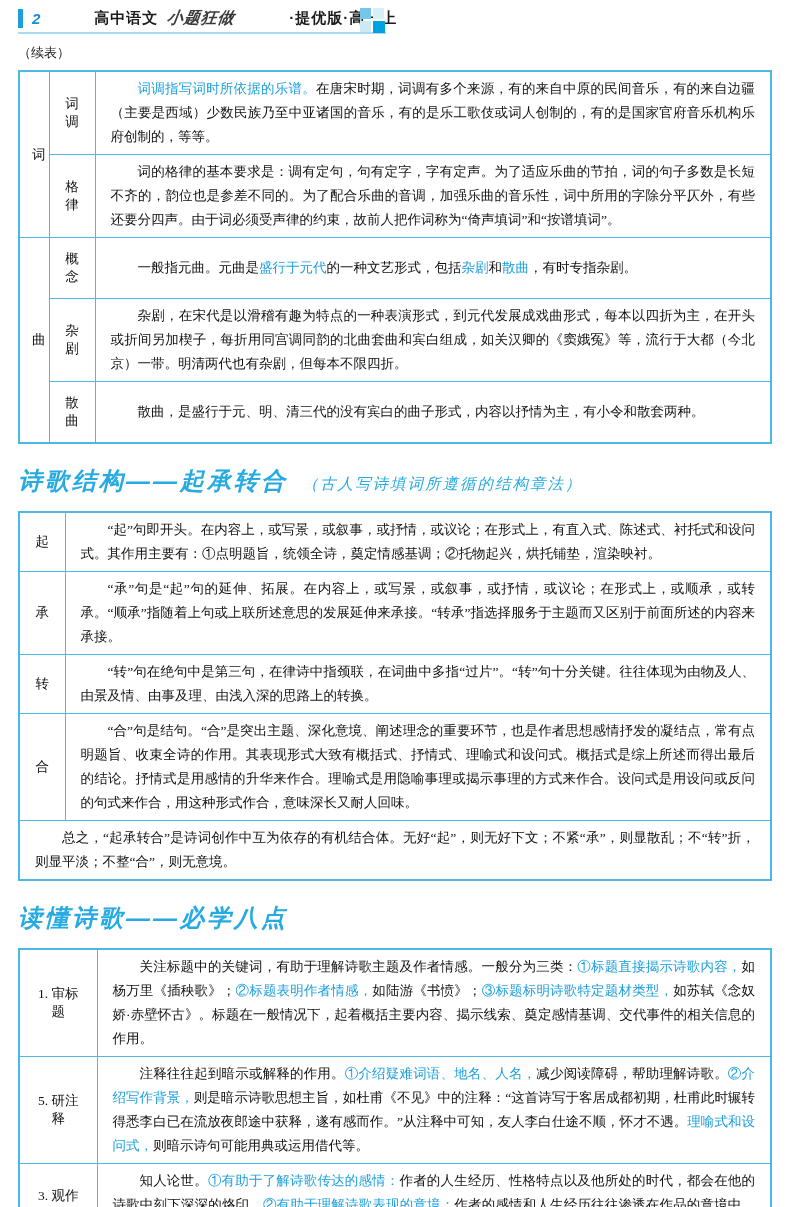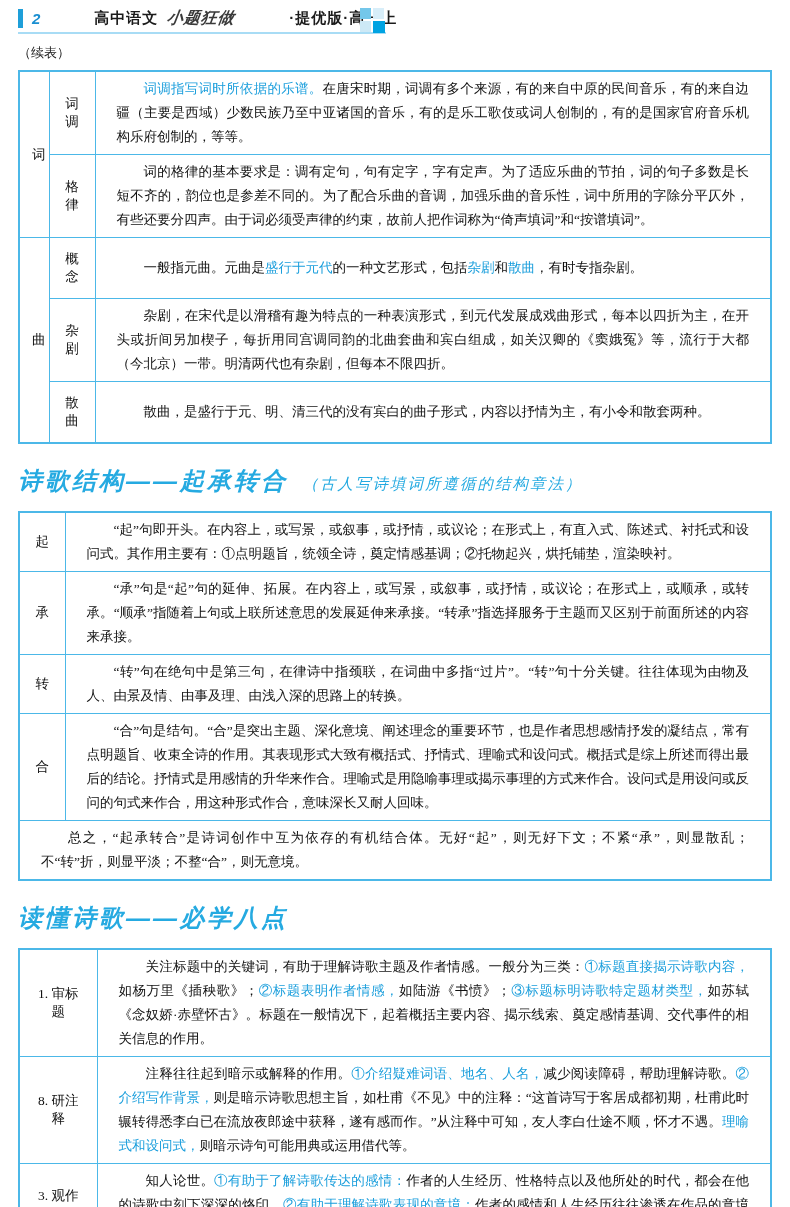--- a/index.html
+++ b/index.html
@@ -23,21 +23,21 @@
   .sq-tl { left:0; top:2px; width:11px; height:11px; background:#74c7ea; }
   .sq-tr { left:13px; top:2px; width:11px; height:11px; background:#d8eef9; }
   .sq-bl { left:0; top:15px; width:11px; height:11px; background:#cde9f6; }
   .sq-br { left:13px; top:15px; width:12px; height:12px; background:#00a3e2; }
   
   .continued { text-align:left; margin:10px 18px 8px; font-size:13px; color:#222; }
   
   table { width:754px; margin:0 18px; border-collapse:collapse; border:2px solid #4cb8e8; table-layout:fixed; }
   td { border:1px solid #4cb8e8; vertical-align:middle; }
   td.lbl { text-align:center; font-size:13.5px; color:#111; padding:12px; }
-  td.txt { padding:5px 21px; }
+  td.txt { padding:5px 15px; }
   .para { font-size:13.5px; line-height:24px; text-align:justify; text-indent:2em; color:#111; }
   .accent { color:#1a9edc; }
   col.c-group { width:30px; }
   col.c-sub   { width:46px; }
   col.c-one   { width:46px; }
   col.c-pts   { width:78px; }
   
   .section-head { margin:21px 18px 14px; color:#25aae1; font-family:"Liberation Sans", sans-serif; }
   .section-title { font-size:24px; font-weight:bold; font-style:italic; letter-spacing:3px; }
   .section-sub { font-size:15.5px; font-style:italic; letter-spacing:2px; margin-left:10px; }
@@ -162,21 +162,21 @@
         <col>
       </colgroup>
     <tbody>
         <tr>
       <td class="lbl">1. 审标题</td>
       <td class="txt">
             <div class="para"><span>关注标题中的关键词，有助于理解诗歌主题及作者情感。一般分为三类：</span><span class="accent">①标题直接揭示诗歌内容，</span><span>如杨万里《插秧歌》；</span><span class="accent">②标题表明作者情感，</span><span>如陆游《书愤》；</span><span class="accent">③标题标明诗歌特定题材类型，</span><span>如苏轼《念奴娇·赤壁怀古》。标题在一般情况下，起着概括主要内容、揭示线索、奠定感情基调、交代事件的相关信息的作用。</span></div>
           </td>
     </tr>
     <tr>
-      <td class="lbl">8. 研注释</td>
+      <td class="lbl">5. 研注释</td>
       <td class="txt">
             <div class="para"><span>注释往往起到暗示或解释的作用。</span><span class="accent">①介绍疑难词语、地名、人名，</span><span>减少阅读障碍，帮助理解诗歌。</span><span class="accent">②介绍写作背景，</span><span>则是暗示诗歌思想主旨，如杜甫《不见》中的注释：“这首诗写于客居成都初期，杜甫此时辗转得悉李白已在流放夜郎途中获释，遂有感而作。”从注释中可知，友人李白仕途不顺，怀才不遇。</span><span class="accent">理喻式和设问式，</span><span>则暗示诗句可能用典或运用借代等。</span></div>
           </td>
     </tr>
     <tr>
       <td class="lbl">3. 观作者</td>
       <td class="txt tall">
             <div class="para"><span>知人论世。</span><span class="accent">①有助于了解诗歌传达的感情：</span><span>作者的人生经历、性格特点以及他所处的时代，都会在他的诗歌中刻下深深的烙印。</span><span class="accent">②有助于理解诗歌表现的意境：</span><span>作者的感情和人生经历往往渗透在作品的意境中。</span><span class="accent">③有助于更深层次地分析诗歌塑造的形象。</span></div>
           </td>
     </tr>

